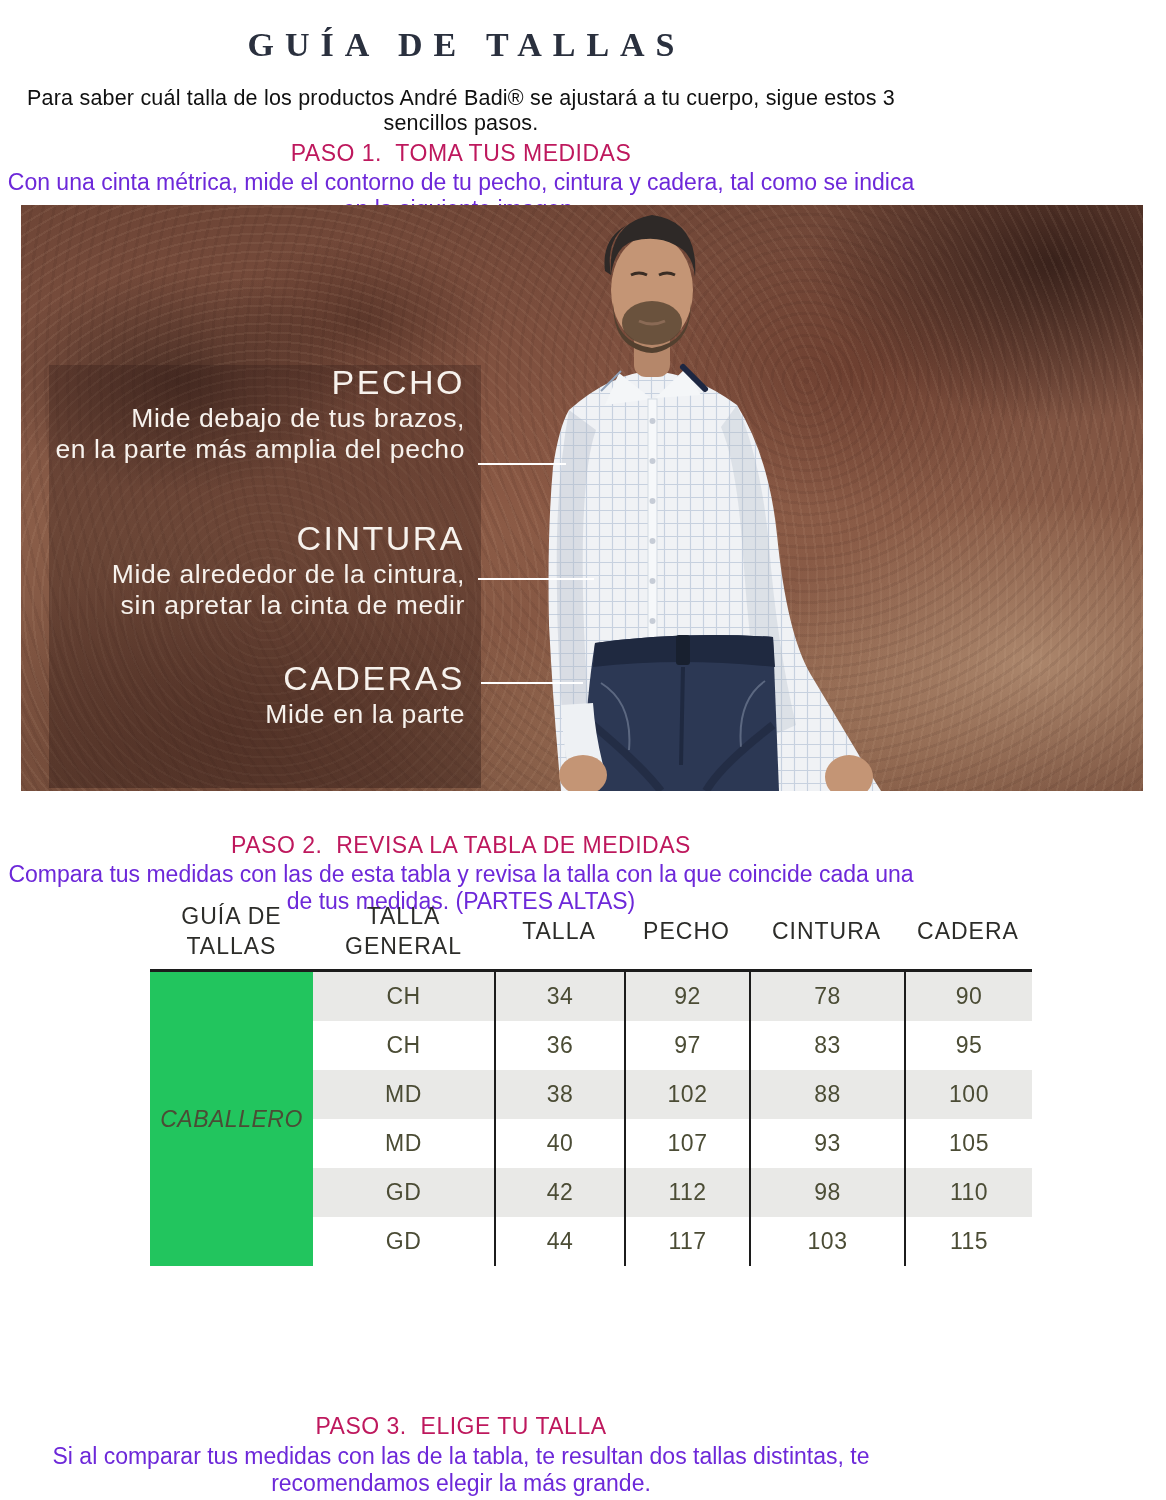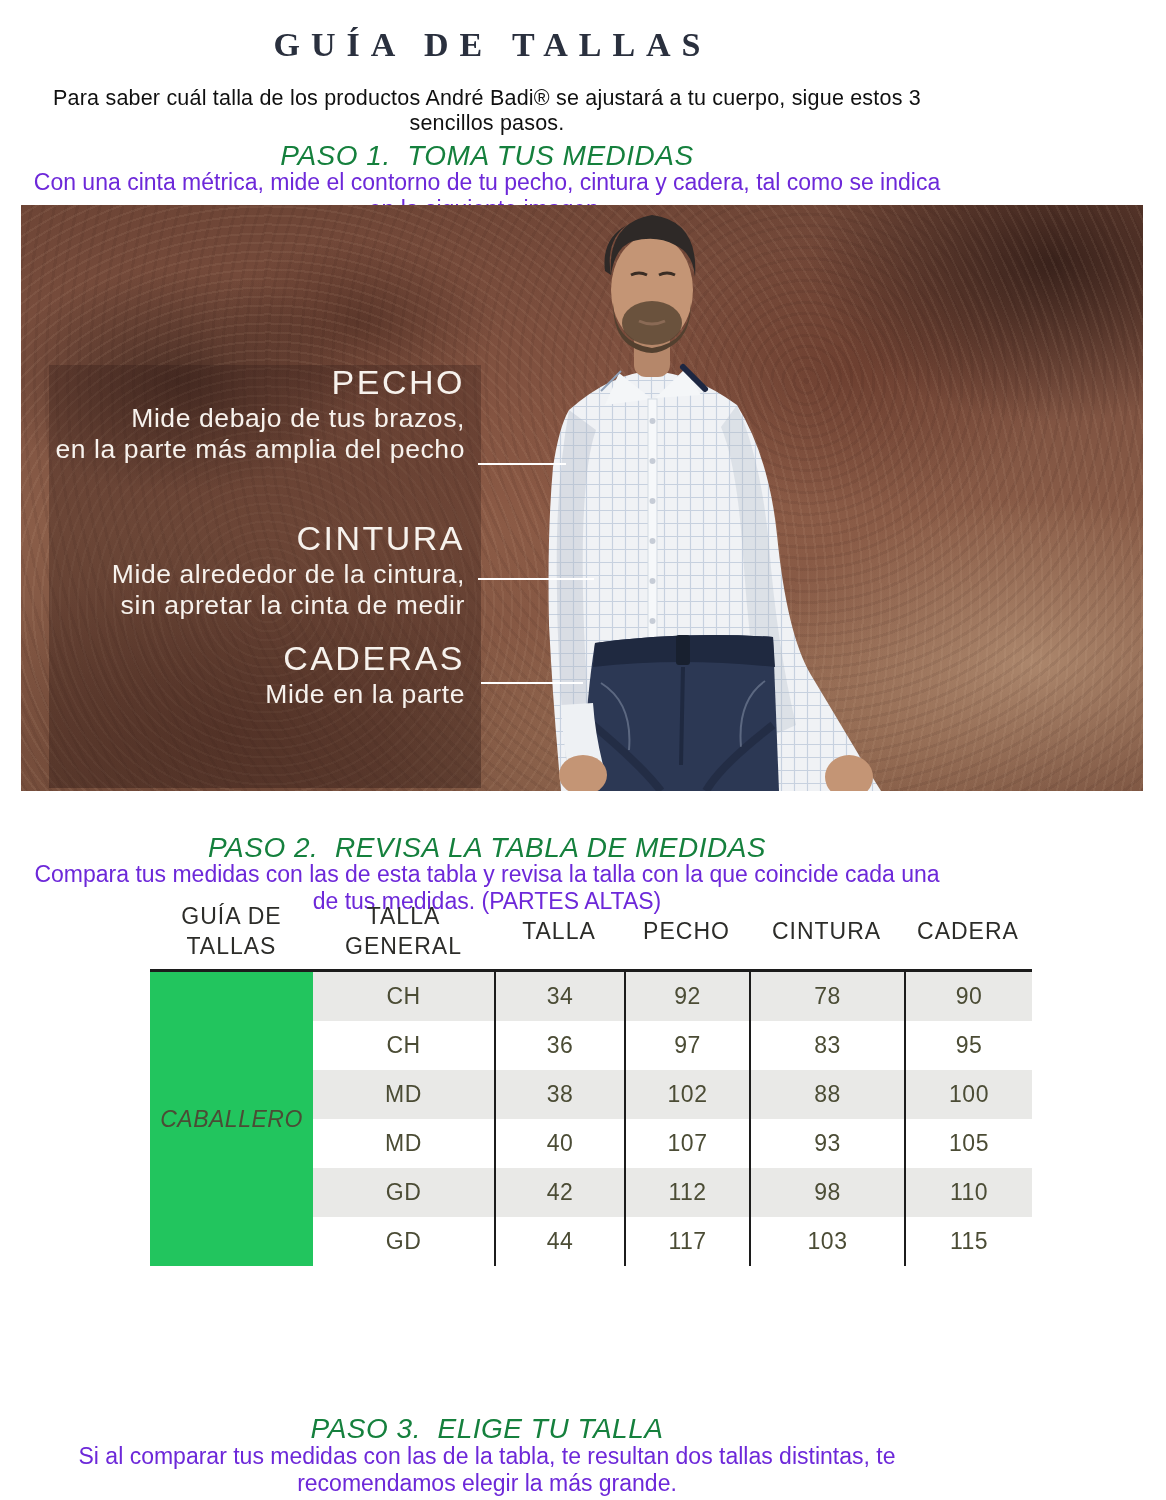--- a/index.html
+++ b/index.html
@@ -1,27 +1,27 @@
 <!DOCTYPE html>
 <html><head>
 <meta charset="utf-8">
 <style>
   html,body{margin:0;padding:0;background:#ffffff;}
   .page{
     position:relative;width:1166px;height:1500px;background:#ffffff;overflow:hidden;
     font-family:"Liberation Sans",sans-serif;color:#111111;
   }
   .abs{position:absolute;}
-  .ctr{left:0;width:922px;text-align:center;margin-left:26px;}
+  .ctr{left:0;width:922px;text-align:center;}
   .page-title{
     top:26px;font-family:"Liberation Serif",serif;font-size:34px;
     letter-spacing:11px;text-indent:11px;color:#2a303e;font-weight:600;
   }
   .intro{top:86px;font-size:21.5px;letter-spacing:0.2px;color:#101010;}
-  .step-heading{font-size:28px;color:#15803d;white-space:pre-wrap;letter-spacing:0.5px;font-style:italic;}
+  .step-heading{font-size:23px;color:#be185d;white-space:pre-wrap;letter-spacing:0.5px;}
   .step-sub{font-size:23px;color:#6d28d9;white-space:pre-wrap;}
   .s1h{top:140px;} .s1s{top:169px;}
   .s2h{top:832px;} .s2s{top:861px;}
   .s3h{top:1413px;} .s3s{top:1443px;}
 
   
   .photo{
     left:21px;top:205px;width:1122px;height:586px;overflow:hidden;
     background:
       repeating-radial-gradient(circle at 22% 68%, rgba(235,205,175,0.07) 0 2px, rgba(0,0,0,0) 2px 9px),
@@ -37,21 +37,21 @@
       linear-gradient(180deg,#6e4536 0%,#7d5140 30%,#8a5d48 55%,#835844 75%,#7a523f 100%);
   }
   .overlay-panel{
     position:absolute;left:28px;top:160px;width:432px;height:423px;
     background:linear-gradient(180deg,rgba(48,25,21,0.30),rgba(40,20,17,0.38));
   }
   .man-svg{position:absolute;left:0;top:0;}
   .mg-block{position:absolute;right:678px;text-align:right;color:#f7f2ed;}
   .mg-label{font-size:34px;letter-spacing:2.5px;font-weight:300;line-height:42px;}
   .mg-line{font-size:26.5px;font-weight:400;line-height:31px;letter-spacing:0.6px;}
-  .mg-pecho{top:156px;} .mg-cintura{top:312px;} .mg-caderas{top:432px;}
+  .mg-pecho{top:156px;} .mg-cintura{top:312px;} .mg-caderas{top:452px;}
   .pointer{position:absolute;height:2px;background:#ffffff;}
   .pt-pecho{left:457px;top:258px;width:88px;}
   .pt-cintura{left:457px;top:373px;width:116px;}
   .pt-caderas{left:460px;top:477px;width:102px;}
 
   
   .stable{left:150px;top:893px;width:882px;}
   .st-header{
     display:grid;grid-template-columns:163px 181px 130px 125px 155px 128px;
     align-items:center;height:76px;

